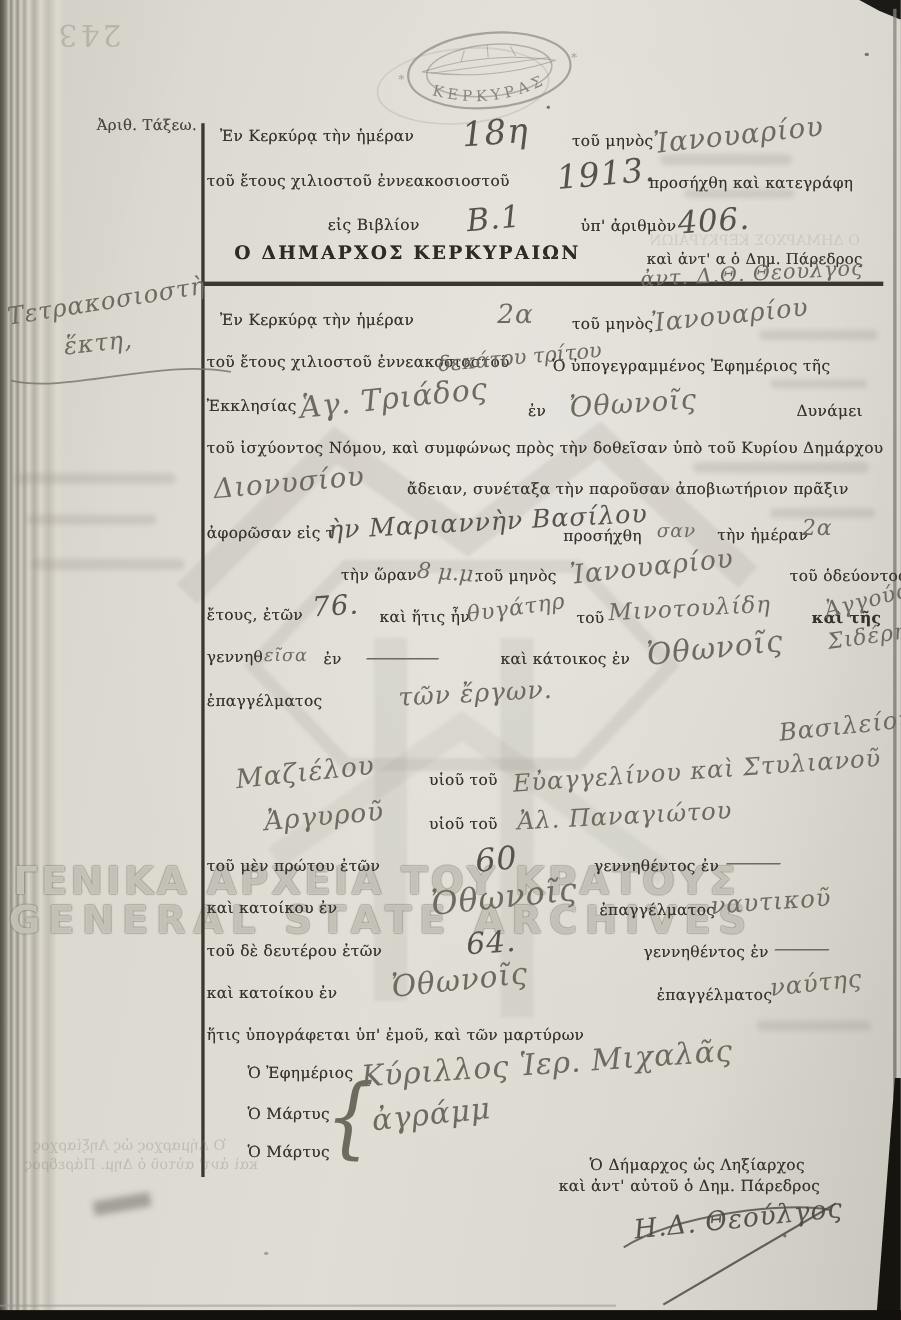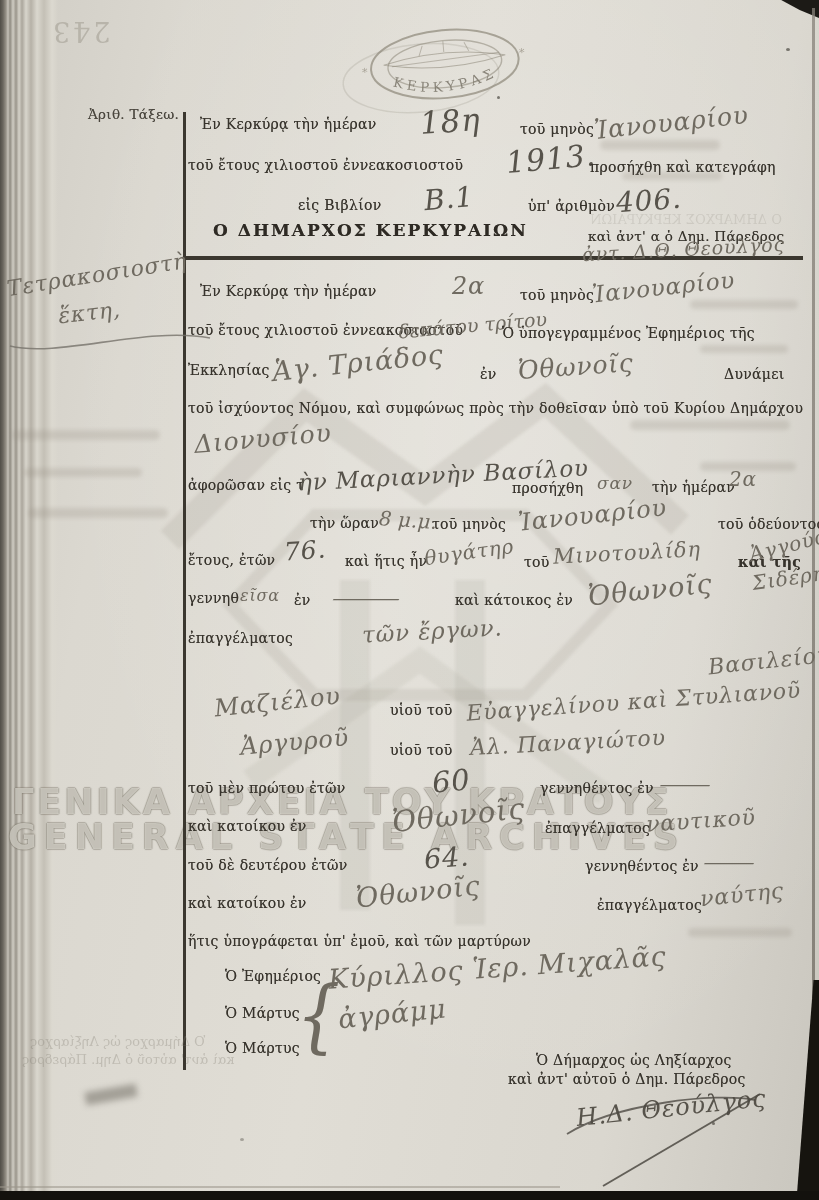--- a/index.html
+++ b/index.html
@@ -123,20 +123,21 @@
 
   <span class="abs pt" style="left:188px;top:362px;">Ἐκκλησίας</span>
   <span class="abs hw" style="left:272px;top:347px;font-size:27px;transform:rotate(-6deg);">Ἁγ. Τριάδος</span>
   <span class="abs pt" style="left:480px;top:366px;">ἐν</span>
   <span class="abs hw" style="left:518px;top:352px;font-size:25px;transform:rotate(-4deg);">Ὀθωνοῖς</span>
   <span class="abs pt" style="left:724px;top:366px;">Δυνάμει</span>
 
   <span class="abs pt" style="left:188px;top:400px;">τοῦ ἰσχύοντος Νόμου, καὶ συμφώνως πρὸς τὴν δοθεῖσαν ὑπὸ τοῦ Κυρίου Δημάρχου</span>
 
   <span class="abs hw" style="left:194px;top:424px;font-size:25px;transform:rotate(-5deg);">Διονυσίου</span>
+  <span class="abs pt" style="left:370px;top:437px;">ἄδειαν, συνέταξα τὴν παροῦσαν ἀποβιωτήριον πρᾶξιν</span>
 
   <span class="abs pt" style="left:188px;top:477px;">ἀφορῶσαν εἰς τ</span>
   <span class="abs hw hw-dark" style="left:298px;top:462px;font-size:23px;transform:rotate(-3deg);">ὴν Μαριαννὴν Βασίλου</span>
   <span class="abs pt" style="left:512px;top:480px;">προσήχθη</span>
   <span class="abs hw" style="left:597px;top:473px;font-size:17px;">σαν</span>
   <span class="abs pt" style="left:652px;top:479px;">τὴν ἡμέραν</span>
   <span class="abs hw" style="left:729px;top:467px;font-size:20px;">2α</span>
 
   <span class="abs pt" style="left:310px;top:515px;">τὴν ὥραν</span>
   <span class="abs hw" style="left:379px;top:508px;font-size:20px;transform:rotate(4deg);letter-spacing:0;">8 μ.μ.</span>

